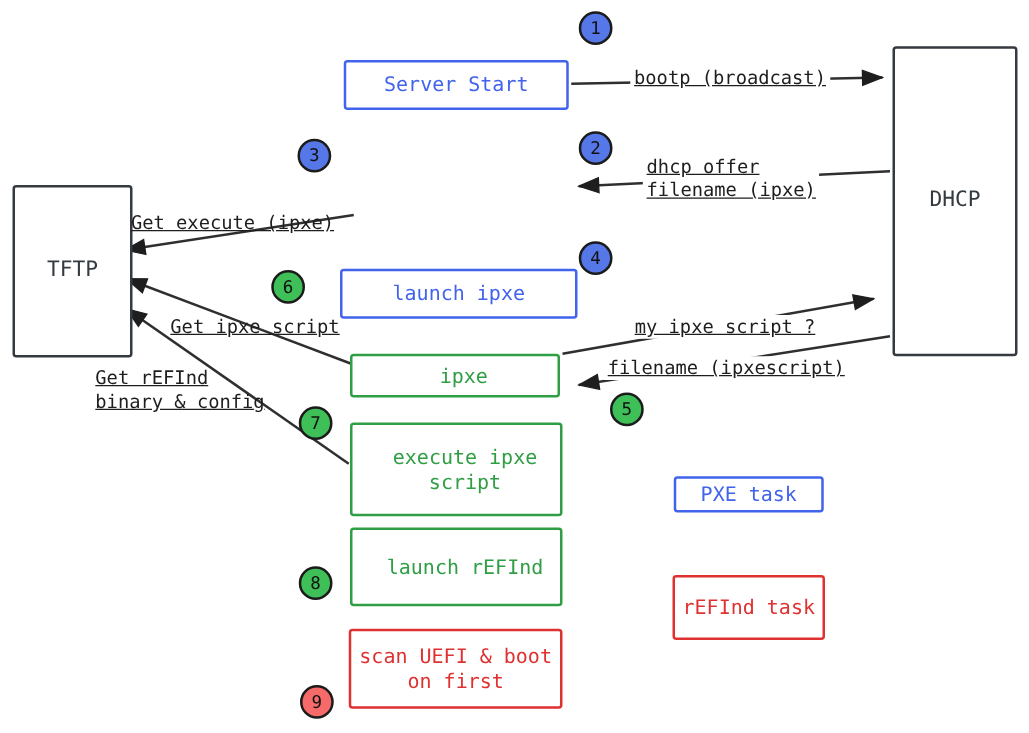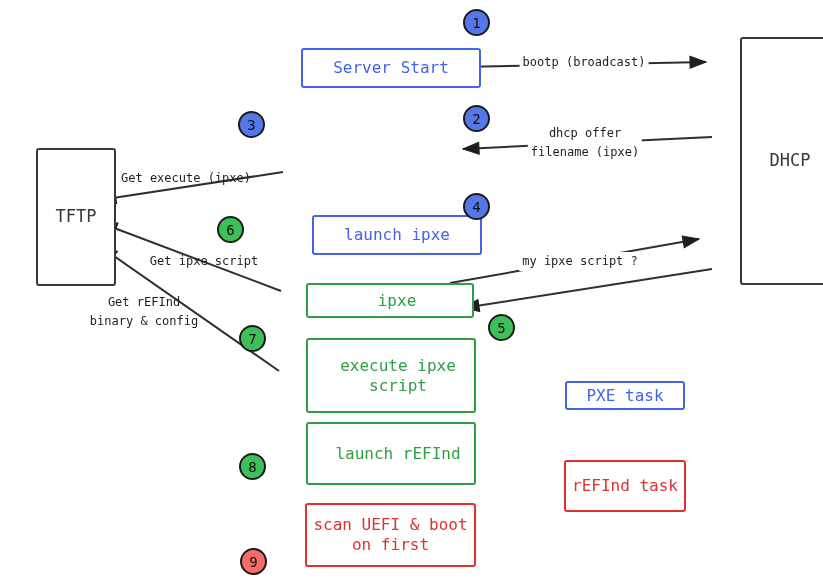--- a/index.html
+++ b/index.html
@@ -6,39 +6,39 @@
   .canvas{
     position:relative;width:823px;height:586px;background:#fff;overflow:hidden;
     font-family:"DejaVu Sans Mono","Liberation Mono",monospace;
   }
   .edges{position:absolute;left:0;top:0;}
   .node{
     position:absolute;display:flex;align-items:center;justify-content:center;
     border:2px solid var(--c-ink);border-radius:3px;background:#fff;
     color:var(--c-ink);font-size:16px;line-height:1.25;text-align:center;
     box-sizing:border-box;
-    margin-left:26px;
   }
   .node.plain{font-size:17px;}
   .node.blue{border-color:var(--c-blue);color:var(--c-blue);}
   .node.green{border-color:var(--c-green);color:var(--c-green);padding-left:14px;}
   .node.red{border-color:var(--c-red);color:var(--c-red);}
   .step{
     position:absolute;width:27px;height:27px;border-radius:50%;
     border:2px solid #1b1b1b;box-sizing:border-box;
     display:flex;align-items:center;justify-content:center;
     font-size:14px;color:#111;
   }
   .step.blue{background:var(--c-step-blue);}
   .step.green{background:var(--c-step-green);}
   .step.red{background:var(--c-step-red);}
   .edge-label{
     position:absolute;transform:translateX(-50%);
-    font-size:12px;line-height:19px;color:#1e1e1e;text-align:center;
+    font-size:15px;line-height:19px;color:#1e1e1e;text-align:left;
     white-space:pre-line;
+    text-decoration:underline;
   }
   .edge-label.bg{background:#fff;padding:0 3px;}
 </style>
 </head>
 <body>
 
 <div class="canvas">
 
   <svg class="edges" width="823" height="586">
     <defs>
@@ -48,31 +48,31 @@
     </defs>
     <line x1="457" y1="67" x2="706" y2="62" stroke="#2f2f2f" stroke-width="2" marker-end="url(#arrow)"></line>
     <line x1="712" y1="137" x2="463" y2="149" stroke="#2f2f2f" stroke-width="2" marker-end="url(#arrow)"></line>
     <line x1="283" y1="172" x2="100" y2="200" stroke="#2f2f2f" stroke-width="2" marker-end="url(#arrow)"></line>
     <line x1="281" y1="291" x2="101" y2="223" stroke="#2f2f2f" stroke-width="2" marker-end="url(#arrow)"></line>
     <line x1="279" y1="371" x2="101" y2="247" stroke="#2f2f2f" stroke-width="2" marker-end="url(#arrow)"></line>
     <line x1="450" y1="283" x2="699" y2="239" stroke="#2f2f2f" stroke-width="2" marker-end="url(#arrow)"></line>
     <line x1="712" y1="269" x2="463" y2="308" stroke="#2f2f2f" stroke-width="2" marker-end="url(#arrow)"></line>
   </svg>
 
-  <div class="node plain" style="left:10px;top:148px;width:80px;height:138px">
+  <div class="node plain" style="left:10px;top:148px;width:96px;height:138px">
     <span>TFTP</span>
   </div>
   <div class="node plain" style="left:714px;top:37px;width:100px;height:248px">
     <span>DHCP</span>
   </div>
 
   <div class="node blue" style="left:275px;top:48px;width:180px;height:40px">
     <span>Server Start</span>
   </div>
-  <div class="node blue" style="left:286px;top:215px;width:170px;height:40px">
+  <div class="node blue" style="left:272px;top:215px;width:190px;height:40px">
     <span>launch ipxe</span>
   </div>
   <div class="node green" style="left:280px;top:283px;width:168px;height:35px">
     <span>ipxe</span>
   </div>
   <div class="node green" style="left:280px;top:338px;width:170px;height:75px">
     <span>execute ipxe script</span>
   </div>
   <div class="node green" style="left:280px;top:422px;width:170px;height:63px">
     <span>launch rEFInd</span>
@@ -89,20 +89,21 @@
   </div>
 
   <div class="edge-label bg" style="left:584px;top:53px">bootp (broadcast)</div>
   <div class="edge-label bg" style="left:585px;top:124px">dhcp offer
 filename (ipxe)</div>
   <div class="edge-label" style="left:186px;top:169px">Get execute (ipxe)</div>
   <div class="edge-label" style="left:204px;top:252px">Get ipxe script</div>
   <div class="edge-label" style="left:144px;top:293px">Get rEFInd
 binary &amp; config</div>
   <div class="edge-label bg" style="left:580px;top:252px">my ipxe script ?</div>
+  <div class="edge-label bg" style="left:581px;top:285px">filename (ipxescript)</div>
 
   <div class="step blue" style="left:463px;top:9px">
       <span>1</span>
     </div>
   <div class="step blue" style="left:463px;top:105px">
       <span>2</span>
     </div>
   <div class="step blue" style="left:238px;top:111px">
       <span>3</span>
     </div>

